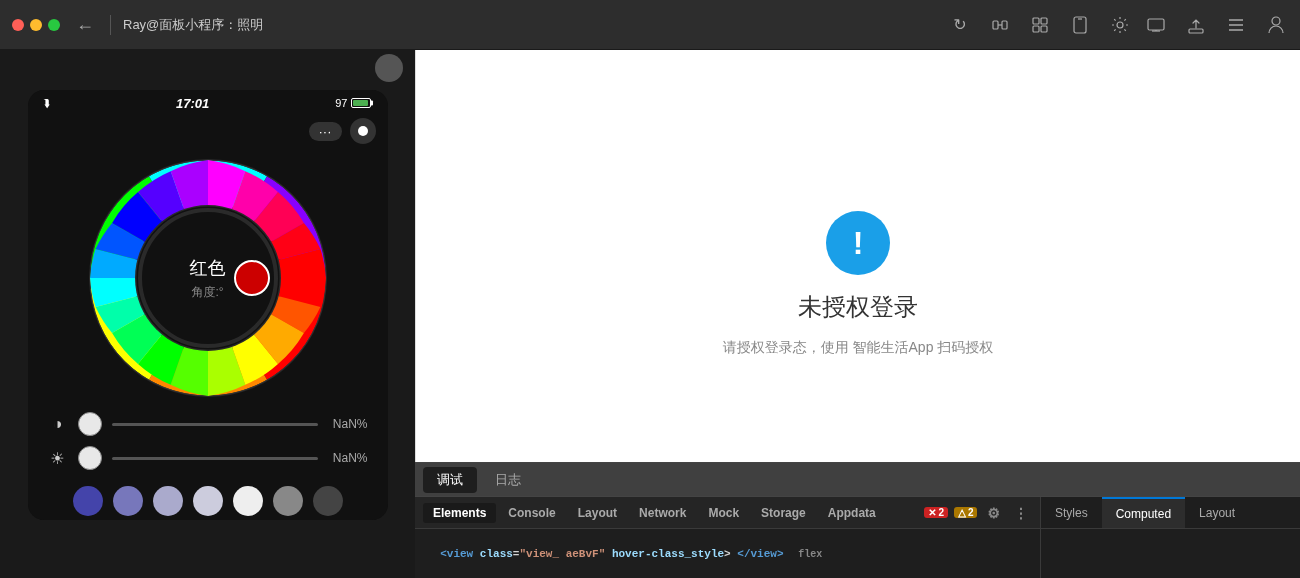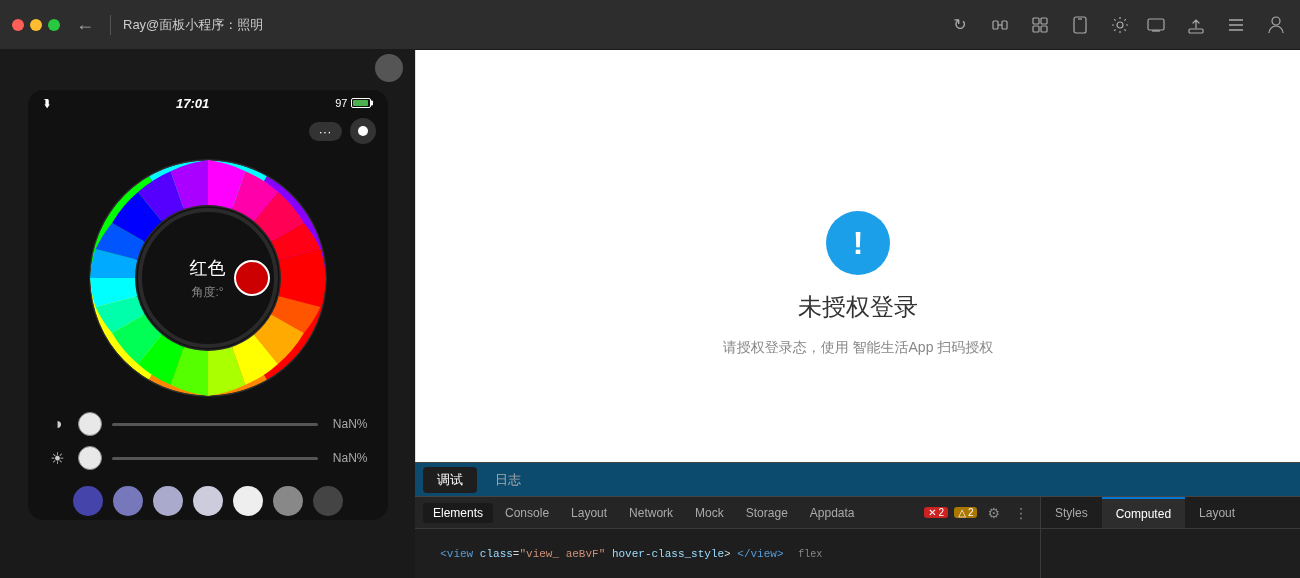--- a/index.html
+++ b/index.html
@@ -370,21 +370,21 @@
       right: 0;
       height: 116px;
       background: #1e1e1e;
       border-top: 1px solid #444;
       display: flex;
       flex-direction: column;
     }
     .devtools-tabs {
       display: flex;
       align-items: center;
-      background: #0c4a6e;
+      background: #404040;
       height: 34px;
       padding: 0 8px;
       border-bottom: 1px solid #444;
       gap: 4px;
     }
     .devtools-tab {
       padding: 4px 14px;
       font-size: 13px;
       color: #aaa;
       cursor: pointer;
@@ -736,21 +736,21 @@
     </div>
 
     <div class="devtools-panel">
 
       <div class="devtools-tabs">
         <div class="devtools-tab active">调试</div>
         <div class="devtools-tab">日志</div>
       </div>
 
       <div class="devtools-bottom">
-        <div style="flex:1;display:flex;flex-direction:column;">
+        <div style="flex:1;display:flex;flex-direction:column;font-weight:bold;">
 
           <div class="devtools-subtabs">
             <div class="devtools-subtab active">Elements</div>
             <div class="devtools-subtab">Console</div>
             <div class="devtools-subtab">Layout</div>
             <div class="devtools-subtab">Network</div>
             <div class="devtools-subtab">Mock</div>
             <div class="devtools-subtab">Storage</div>
             <div class="devtools-subtab">Appdata</div>
 

